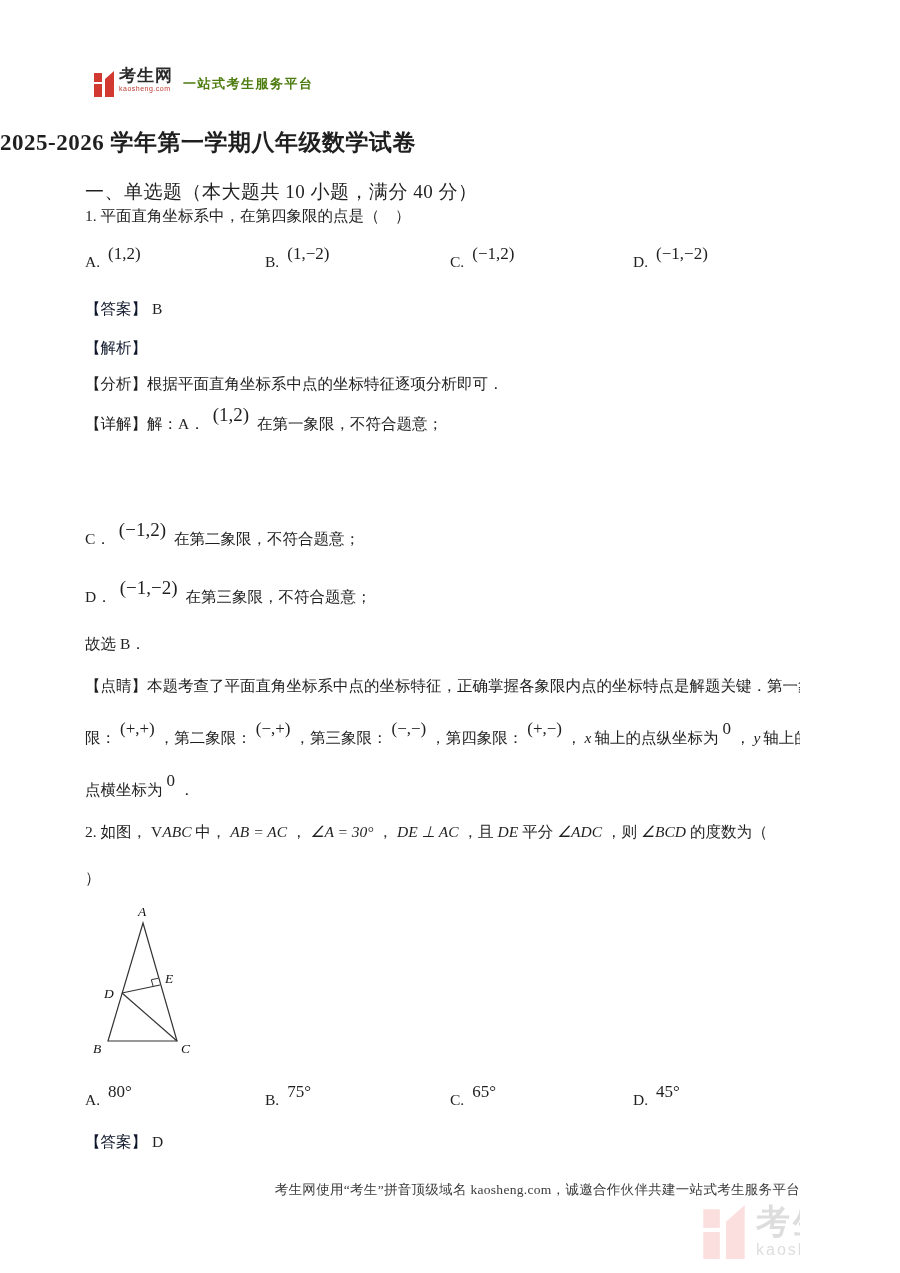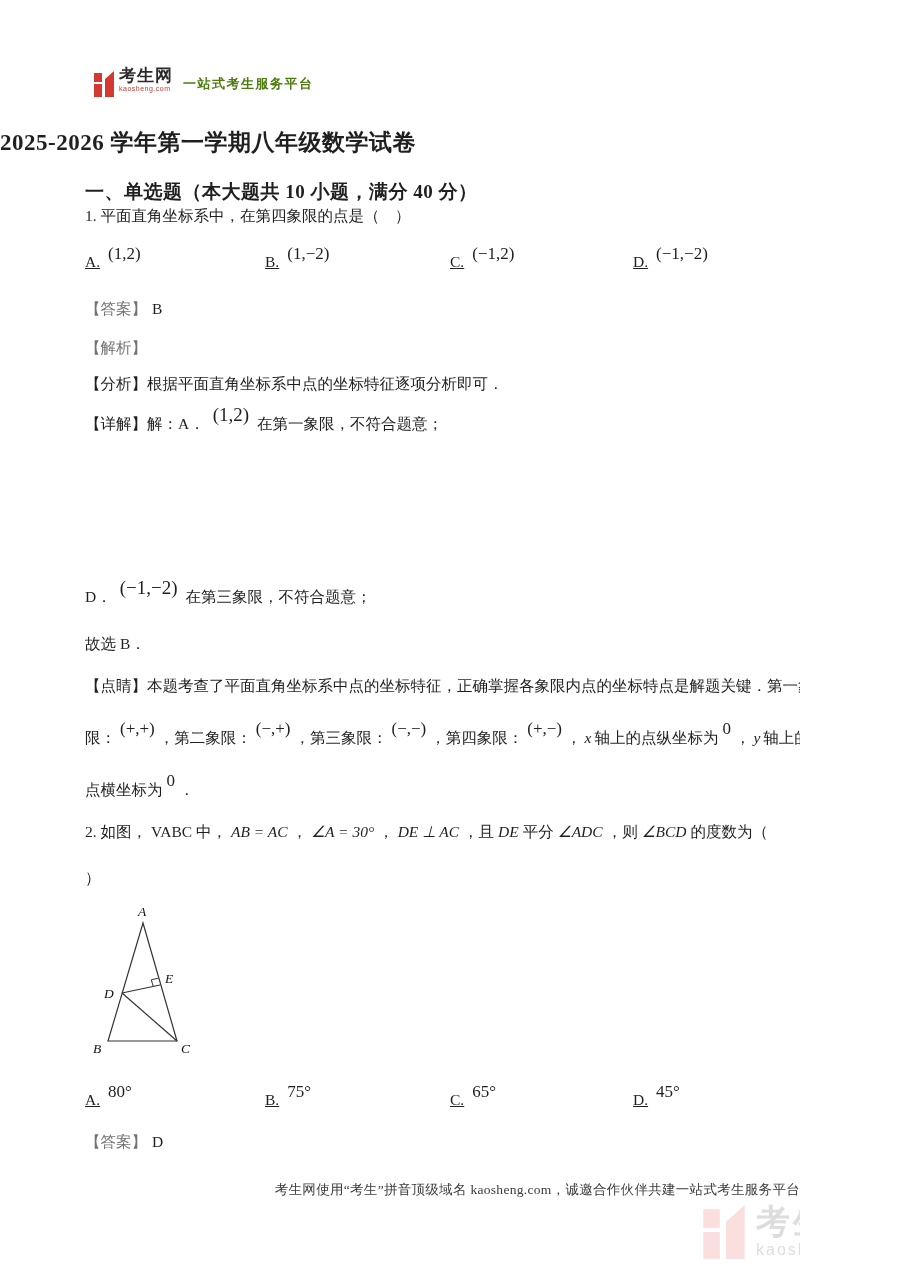--- a/index.html
+++ b/index.html
@@ -8,36 +8,36 @@
 
   
   .brand{position:absolute;left:94px;top:66px;height:36px;display:flex;align-items:flex-start;}
   .brand-icon{width:21px;height:28px;margin-top:4px;}
   .brand-text{margin-left:4px;display:flex;flex-direction:column;}
   .brand-name{font-family:"Liberation Sans",sans-serif;font-weight:bold;font-size:17px;color:#2b2b2b;line-height:19px;letter-spacing:1px;}
   .brand-domain{font-family:"Liberation Sans",sans-serif;font-size:7px;color:#c03a31;letter-spacing:.5px;}
   .brand-slogan{margin-left:10px;margin-top:9px;font-family:"Liberation Sans",sans-serif;font-size:13px;color:#4d7c0f;font-weight:bold;letter-spacing:1.5px;}
 
   .title{position:absolute;left:0;right:0;top:112px;text-align:left;font-size:23px;font-weight:bold;letter-spacing:.5px;}
-  .section-heading{position:absolute;left:85px;top:163px;font-size:19px;font-weight:bold;letter-spacing:.5px;}
+  .section-heading{position:absolute;left:85px;top:163px;font-size:19px;font-weight:normal;letter-spacing:.5px;}
 
   .line{position:absolute;left:85px;font-size:15.5px;white-space:nowrap;}
-  .tag{color:#737373;}
+  .tag{color:#0f172a;}
   .ansval{margin-left:5px;}
 
   
-  .opt{position:absolute;font-size:15.5px;white-space:nowrap;text-decoration:underline;}
+  .opt{position:absolute;font-size:15.5px;white-space:nowrap;}
   .opt .val{display:inline-block;position:relative;top:-8px;margin-left:8px;font-size:17px;}
 
   
   .detail .dmath{display:inline-block;position:relative;top:-8px;font-size:19px;margin:0 8px;}
 
   
   .para{position:absolute;left:85px;width:732px;font-size:15.5px;line-height:52px;}
-  .imath{}
+  .imath{font-style:italic;}
   .raised{display:inline-block;position:relative;top:-9px;font-size:17px;margin:0 4px;}
   .mvar{font-style:italic;margin:0 3px;}
 
   
   .q2m{font-style:italic;margin:0 4px;}
   .q2up{font-style:normal;margin-left:4px;}
 
   svg text{font-family:"Liberation Serif",serif;font-style:italic;font-size:13.5px;fill:#111;}
 
   .footer{position:absolute;left:0;right:0;top:1181px;text-align:right;font-size:13.5px;color:#3a3a3a;letter-spacing:.3px;}
@@ -93,20 +93,23 @@
 
   <div class="line" style="top:338px">
     <span class="tag">【解析】</span>
   </div>
 
   <div class="line" style="top:374px">【分析】根据平面直角坐标系中点的坐标特征逐项分析即可．</div>
 
   <div class="line detail" style="top:412px">
     <span>【详解】解：A．</span><span class="dmath">(1,2)</span><span>在第一象限，不符合题意；</span>
   </div>
+  <div class="line detail" style="top:527px">
+    <span>C．</span><span class="dmath">(−1,2)</span><span>在第二象限，不符合题意；</span>
+  </div>
   <div class="line detail" style="top:585px">
     <span>D．</span><span class="dmath">(−1,−2)</span><span>在第三象限，不符合题意；</span>
   </div>
 
   <div class="line" style="top:634px">故选 B．</div>
 
   <div class="para" style="top:660px">
     <span>【点睛】本题考查了平面直角坐标系中点的坐标特征，正确掌握各象限内点的坐标特点是解题关键．第一象限：</span><span class="raised">(+,+)</span><span>，第二象限：</span><span class="raised">(−,+)</span><span>，第三象限：</span><span class="raised">(−,−)</span><span>，第四象限：</span><span class="raised">(+,−)</span><span>，</span><span class="mvar">x</span><span>轴上的点纵坐标为</span><span class="raised">0</span><span>，</span><span class="mvar">y</span><span>轴上的点横坐标为</span><span class="raised">0</span><span>．</span>
   </div>
 

